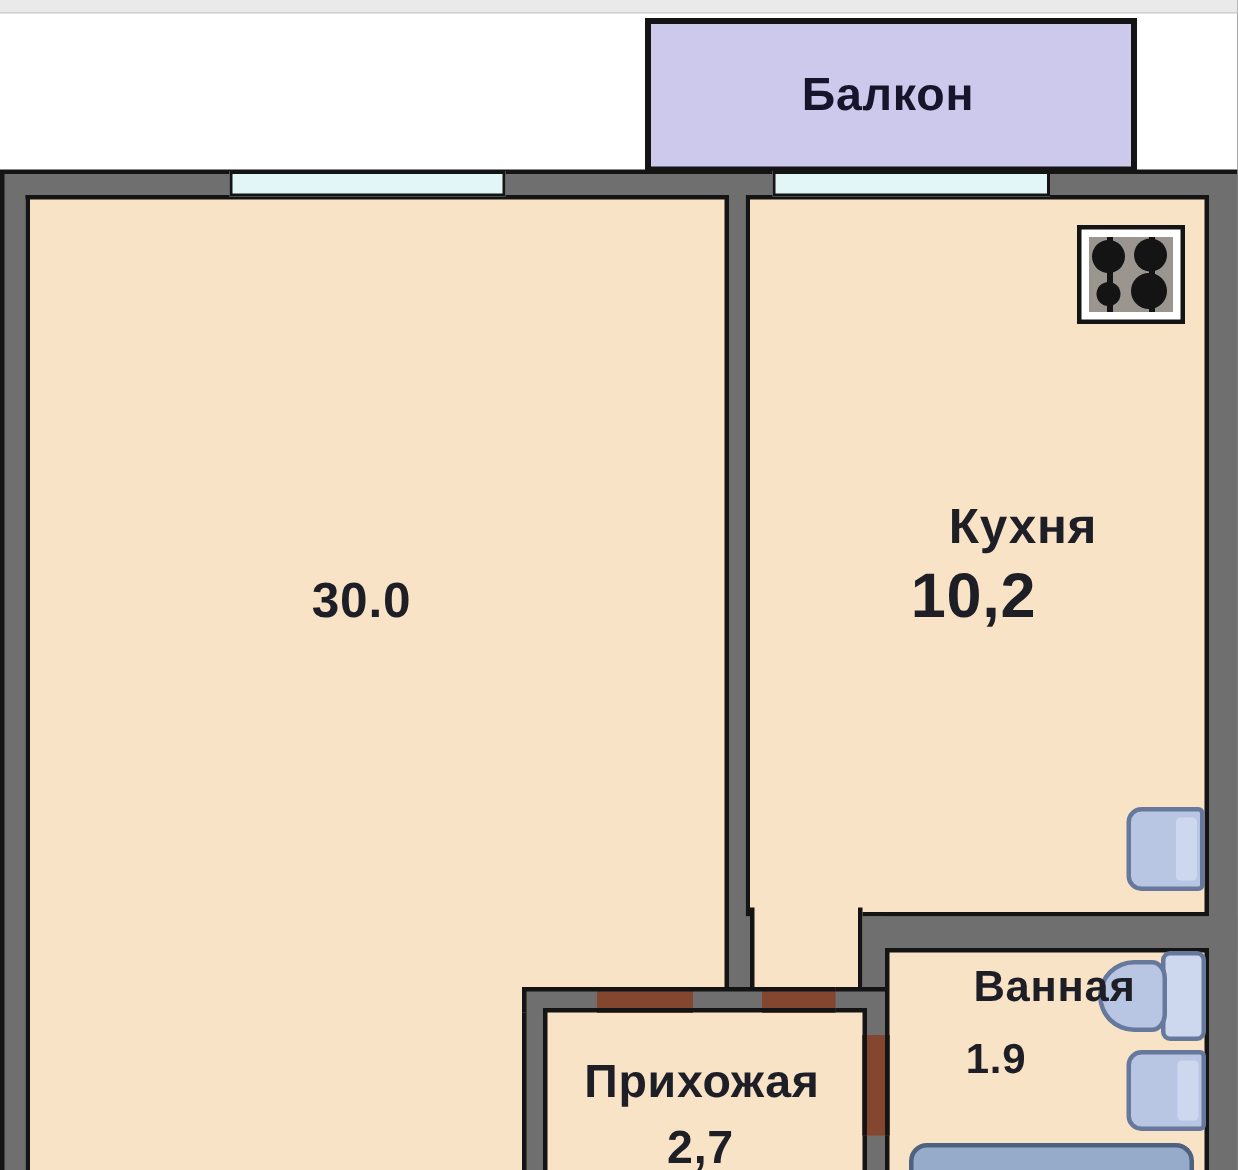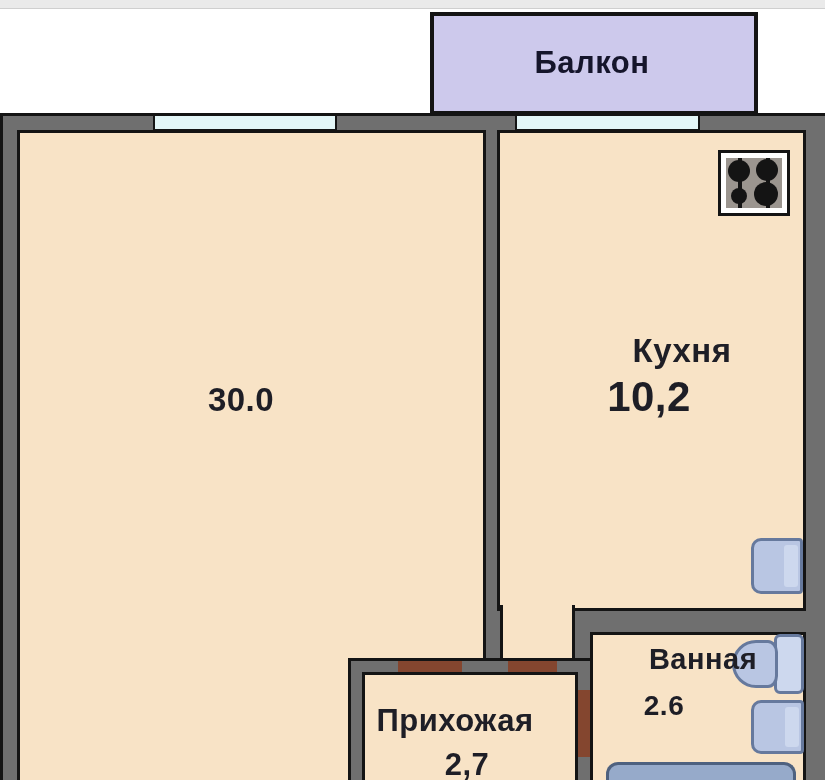--- a/index.html
+++ b/index.html
@@ -42,21 +42,21 @@
   .window{background:var(--window-glass,#e3f6f7);border:2px solid var(--outline,#141414);height:17px;top:114px;}
   .window-living{left:153px;width:184px;}
   .window-kitchen{left:515px;width:185px;}
 
   .room-label{color:var(--text,#1e1e26);font-weight:bold;white-space:nowrap;transform:translate(-50%,-50%);letter-spacing:0.5px;}
   .lbl-balcony{left:592px;top:63px;font-size:31px;color:#15152b;}
   .lbl-living{left:247px;top:352px;font-size:39px;}
   .num-living{left:241px;top:400px;font-size:33px;}
   .lbl-kitchen{left:642px;top:351px;font-size:33px;margin-left:40px;}
   .num-kitchen{left:649px;top:397px;font-size:42px;}
-  .lbl-hallway{left:455px;top:721px;font-size:31px;}
+  .lbl-hallway{left:468px;top:721px;font-size:31px;}
   .num-hallway{left:467px;top:765px;font-size:31px;}
   .lbl-bathroom{left:669px;top:659px;font-size:29px;margin-left:34px;}
   .num-bathroom{left:664px;top:706px;font-size:28px;}
 
   
   .stove{left:718px;top:150px;width:72px;height:66px;background:#fff;border:3px solid var(--outline,#141414);padding:5px;}
   .stove-inner{position:relative;width:100%;height:100%;background:#9b958f;overflow:hidden;}
   .stove-bar{position:absolute;top:0;width:4px;height:100%;background:var(--outline,#141414);}
   .bar1{left:12px;} .bar2{left:40px;}
   .burner{position:absolute;border-radius:50%;background:var(--outline,#141414);}
@@ -131,15 +131,15 @@
 
   <div class="abs room-label num-living">30.0</div>
 
   <div class="abs room-label lbl-kitchen">Кухня</div>
   <div class="abs room-label num-kitchen">10,2</div>
 
   <div class="abs room-label lbl-hallway">Прихожая</div>
   <div class="abs room-label num-hallway">2,7</div>
 
   <div class="abs room-label lbl-bathroom">Ванная</div>
-  <div class="abs room-label num-bathroom">2.6</div>
+  <div class="abs room-label num-bathroom">1.9</div>
 
 </div>
 
 </body></html>

